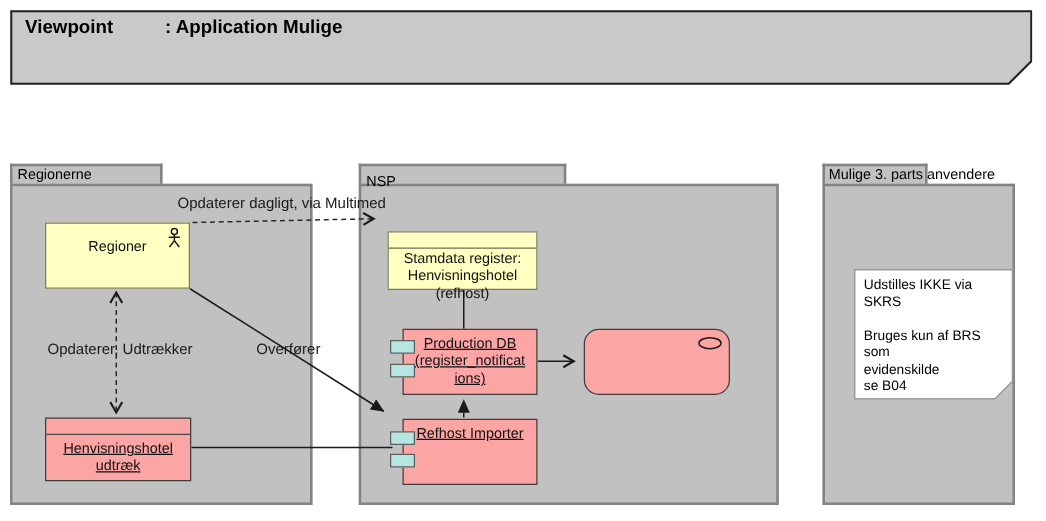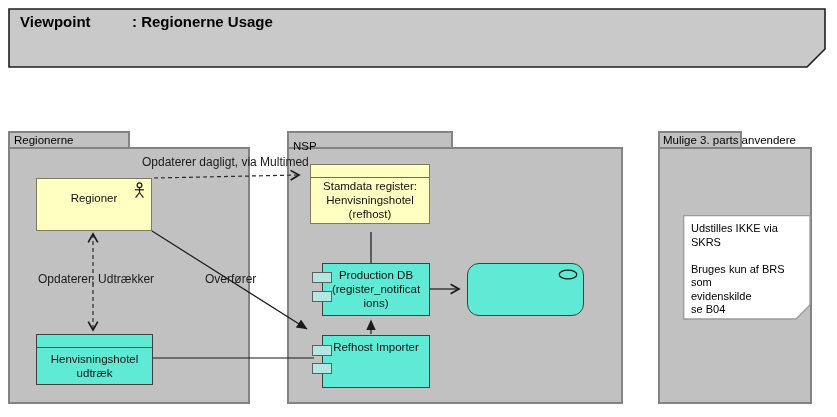--- a/index.html
+++ b/index.html
@@ -13,21 +13,21 @@
   .title-row .t-label{display:inline-block;width:112px;}
 
   
   .group-body{background:#c1c1c1;border:2px solid #838383;box-sizing:border-box;z-index:1;}
   .group-tab{background:#c1c1c1;border:2px solid #838383;border-bottom:none;box-sizing:border-box;z-index:1;}
   .group-label{font-size:11.5px;color:#000;z-index:4;white-space:nowrap;}
 
   
   .node{box-sizing:border-box;z-index:5;font-size:11.5px;line-height:14px;text-align:center;}
   .yellow{background:#ffffc2;border:1.3px solid #7d7d5e;}
-  .cyan{background:#5eead4;border:1.3px solid #3f3f3f;}
+  .cyan{background:#fca5a5;border:1.3px solid #3f3f3f;text-decoration:underline;}
   .hdr{border-bottom:1px solid #6f6f57;height:12px;}
   .hdr-cyan{border-bottom:1px solid #4a4a4a;height:12px;}
   .node-text{white-space:pre-line;}
   .ctab{position:absolute;width:20px;height:11px;background:#b5e6e2;border:1.2px solid #5f5f5f;
         box-sizing:border-box;z-index:6;}
   .rounded{border-radius:12px;}
 
   
   .note-text{white-space:pre-line;font-size:11px;line-height:13.5px;color:#000;text-align:left;}
 
@@ -39,21 +39,21 @@
 </style>
 </head>
 <body>
 
 <div class="abs title-note">
   <svg class="shape" width="818" height="60">
     <polygon points="1,1 817,1 817,41 799,59 1,59" fill="#c9c9c9" stroke="#1f1f1f" stroke-width="1.6"></polygon>
   </svg>
 </div>
 <div class="abs title-text">
-  <div class="title-row"><span class="t-label">Viewpoint</span><span>: Regionerne Usage</span></div>
+  <div class="title-row"><span class="t-label">Viewpoint</span><span>: Application Mulige</span></div>
 </div>
 
 <div class="abs group-tab" style="left:8px;top:131px;width:122px;height:17px;"></div>
 <div class="abs group-body" style="left:8px;top:147px;width:242px;height:257px;"></div>
 <div class="abs group-label" style="left:14px;top:134px;">Regionerne</div>
 
 <div class="abs group-tab" style="left:287px;top:131px;width:166px;height:17px;"></div>
 <div class="abs group-body" style="left:287px;top:147px;width:336px;height:257px;"></div>
 <div class="abs group-label" style="left:293px;top:140px;">NSP</div>
 
@@ -98,21 +98,21 @@
     </g>
   </svg>
 </div>
 
 <div class="abs node cyan" style="left:36px;top:334px;width:117px;height:51px;">
   <div class="hdr-cyan"></div>
   <div class="node-text" style="padding-top:4px;">Henvisningshotel
 udtræk</div>
 </div>
 
-<div class="abs node yellow" style="left:310px;top:164px;width:120px;height:60px;">
+<div class="abs node yellow" style="left:310px;top:185px;width:120px;height:47px;">
   <div class="hdr"></div>
   <div class="node-text" style="padding-top:1px;">Stamdata register:
 Henvisningshotel
 (refhost)</div>
 </div>
 
 <div class="abs ctab" style="left:312px;top:272px;"></div>
 <div class="abs ctab" style="left:312px;top:291px;"></div>
 <div class="abs node cyan" style="left:322px;top:263px;width:108px;height:53px;">
   <div class="node-text" style="padding-top:4px;">Production DB

